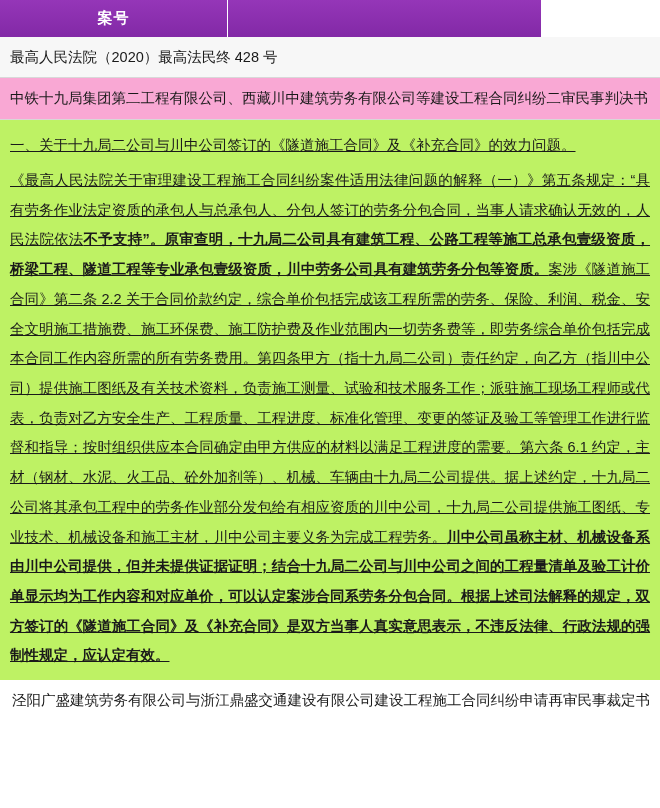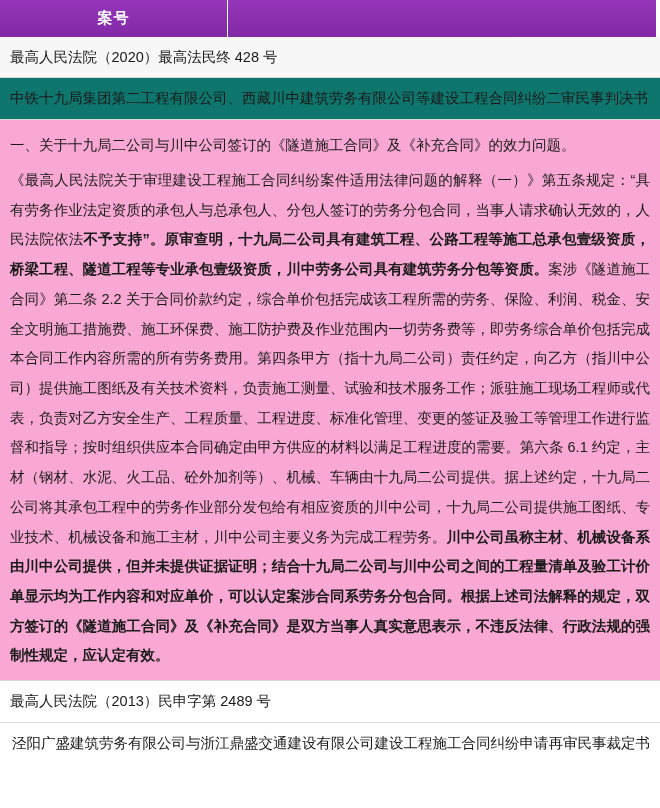--- a/index.html
+++ b/index.html
@@ -13,21 +13,21 @@
     font-family: "Liberation Sans", "DejaVu Sans", sans-serif;
     color: #1a1a1a;
   }
   .doc {
     width: 660px;
     border-collapse: collapse;
     border-spacing: 0;
   }
   .table-head {
     display: flex;
-    width: 656px;
+    width: 541px;
     background: #8B2FB0;
     background: linear-gradient(180deg, #9536b8 0%, #8229a6 100%);
   }
   .th {
     color: #ffffff;
     font-size: 15px;
     font-weight: bold;
     text-align: center;
     padding: 9px 4px;
     letter-spacing: 1px;
@@ -44,26 +44,27 @@
     border-bottom: 1px solid #d8d8d8;
     padding: 9px 10px 9px 10px;
     font-size: 14.5px;
     line-height: 1.55;
   }
   .row.case-no {
     background: #f7f7f7;
     border-top: none;
   }
   .row.case-name {
-    background: #0f766e;
+    background: #f9a8d4;
   }
   .row.body-cell {
-    background: #f9a8d4;
+    background: #bef264;
     border-bottom: none;
     padding: 1px 10px;
+    text-decoration: underline;
   }
   .para {
     font-size: 14.5px;
     line-height: 2.0;
     margin: 0;
     padding: 8px 0 0 0;
     text-align: justify;
     text-justify: inter-ideograph;
   }
   .para.first {
@@ -103,17 +104,16 @@
 
   <div class="row case-name">中铁十九局集团第二工程有限公司、西藏川中建筑劳务有限公司等建设工程合同纠纷二审民事判决书</div>
 
   <div class="row body-cell">
     <p class="para first">一、关于十九局二公司与川中公司签订的《隧道施工合同》及《补充合同》的效力问题。</p>
     <p class="para main">
       <span>《最高人民法院关于审理建设工程施工合同纠纷案件适用法律问题的解释（一）》第五条规定：“具有劳务作业法定资质的承包人与总承包人、分包人签订的劳务分包合同，当事人请求确认无效的，人民法院依法</span><b class="bold">不予支持”。原审查明，十九局二公司具有建筑工程、公路工程等施工总承包壹级资质，桥梁工程、隧道工程等专业承包壹级资质，川中劳务公司具有建筑劳务分包等资质。</b><span>案涉《隧道施工合同》第二条 2.2 关于合同价款约定，综合单价包括完成该工程所需的劳务、保险、利润、税金、安全文明施工措施费、施工环保费、施工防护费及作业范围内一切劳务费等，即劳务综合单价包括完成本合同工作内容所需的所有劳务费用。第四条甲方（指十九局二公司）责任约定，向乙方（指川中公司）提供施工图纸及有关技术资料，负责施工测量、试验和技术服务工作；派驻施工现场工程师或代表，负责对乙方安全生产、工程质量、工程进度、标准化管理、变更的签证及验工等管理工作进行监督和指导；按时组织供应本合同确定由甲方供应的材料以满足工程进度的需要。第六条 6.1 约定，主材（钢材、水泥、火工品、砼外加剂等）、机械、车辆由十九局二公司提供。据上述约定，十九局二公司将其承包工程中的劳务作业部分发包给有相应资质的川中公司，十九局二公司提供施工图纸、专业技术、机械设备和施工主材，川中公司主要义务为完成工程劳务。</span><b class="bold">川中公司虽称主材、机械设备系由川中公司提供，但并未提供证据证明；结合十九局二公司与川中公司之间的工程量清单及验工计价单显示均为工作内容和对应单价，可以认定案涉合同系劳务分包合同。根据上述司法解释的规定，双方签订的《隧道施工合同》及《补充合同》是双方当事人真实意思表示，不违反法律、行政法规的强制性规定，应认定有效。</b>
     </p>
   </div>
 
-  <div class="row tail sep">最高人民法院（2013）民申字第 2489 号</div>
 
   <div class="row tail last">泾阳广盛建筑劳务有限公司与浙江鼎盛交通建设有限公司建设工程施工合同纠纷申请再审民事裁定书</div>
 
 </div>
 
 </body></html>

